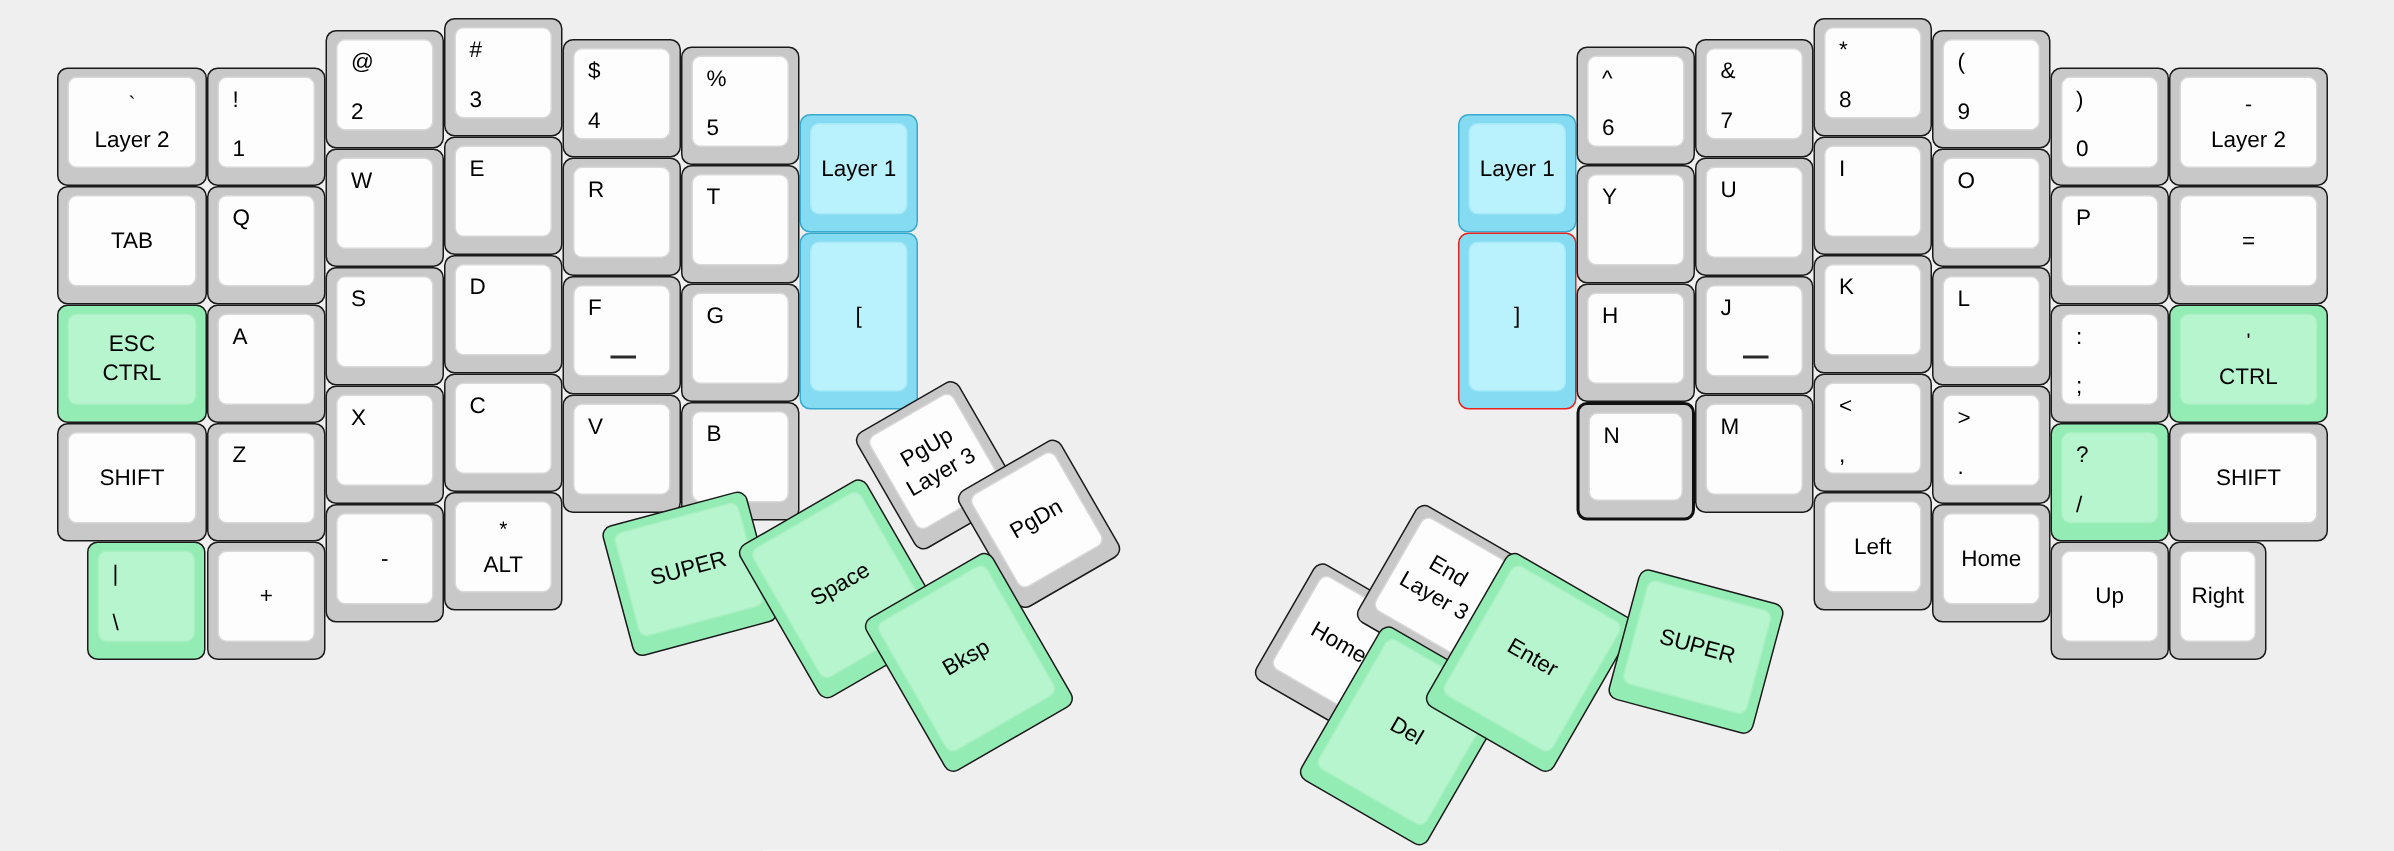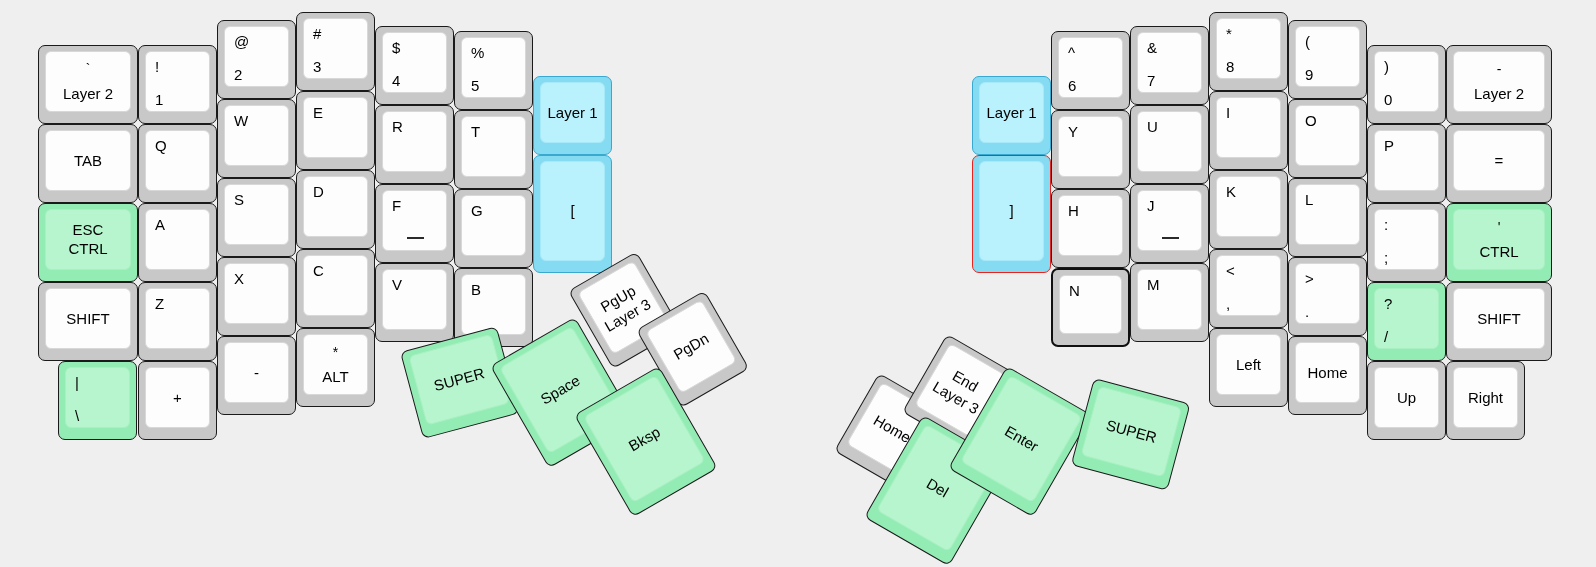--- a/index.html
+++ b/index.html
@@ -432,21 +432,21 @@
       <div class="key " style="left: 1288px; top: 336px; width: 79px; height: 79px;">
         <div class="cap">
           <div class="legend center"><span class="l2">Home</span></div>
         </div>
       </div>
       <div class="key " style="left: 1367px; top: 361px; width: 79px; height: 79px;">
         <div class="cap">
           <div class="legend center"><span class="l2">Up</span></div>
         </div>
       </div>
-      <div class="key " style="left: 1446px; top: 361px; width: 79px; height: 79px;">
+      <div class="key " style="left: 1446px; top: 361px; width: 65px; height: 79px;">
         <div class="cap">
           <div class="legend center"><span class="l2">Right</span></div>
         </div>
       </div>
       <div class="key " style="left: 879px; top: 373px; width: 79px; height: 90px; transform: rotate(30deg);">
         <div class="cap">
           <div class="legend center"><span class="l2">Home</span></div>
         </div>
       </div>
       <div class="key " style="left: 947px; top: 334px; width: 79px; height: 90px; transform: rotate(30deg);">

